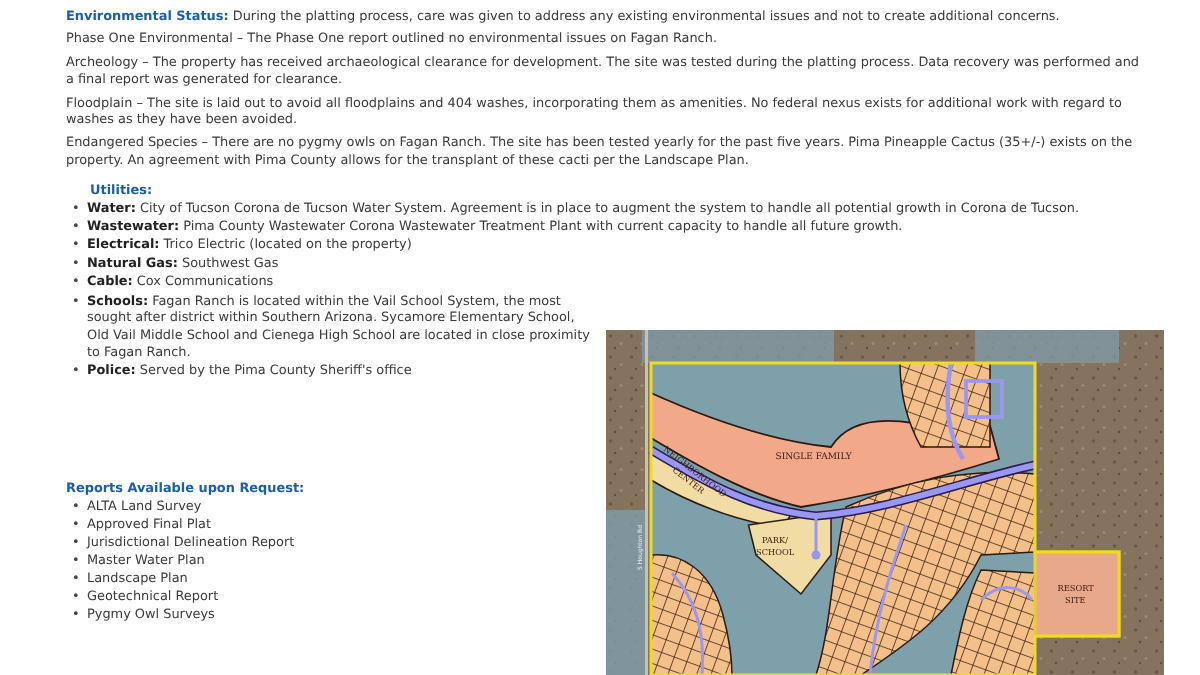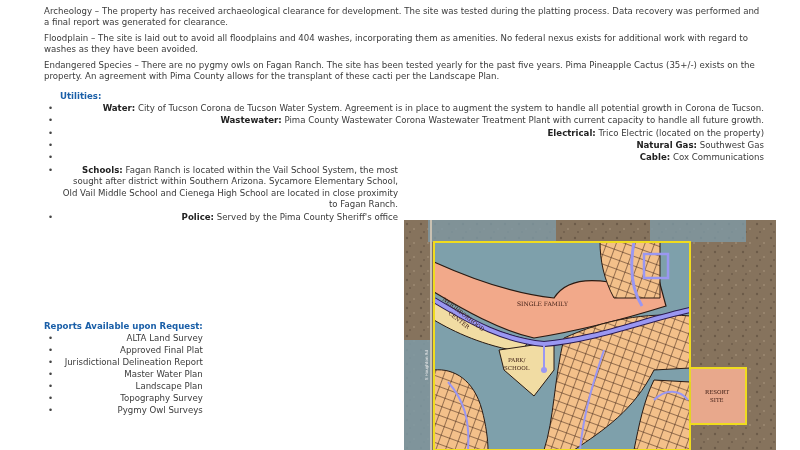--- a/index.html
+++ b/index.html
@@ -5,37 +5,42 @@
   html, body { margin: 0; padding: 0; }
   body {
     width: 800px; height: 450px; overflow: hidden; background: #ffffff;
     font-family: "DejaVu Sans", sans-serif; color: #3a3a3a;
     position: relative;
   }
   .page { position: absolute; left: 44px; top: 6px; width: 720px; font-size: 8.6px; line-height: 11.4px; }
   .para { margin: 0 0 4px 0; }
   .heading { color: #1a5fa8; font-weight: bold; }
   .section-title { color: #1a5fa8; font-weight: bold; margin: 9px 0 0 16px; }
-  ul.bullets { list-style: none; margin: 0; padding: 0 0 0 4px; text-align: right; }
+  ul.bullets { list-style: none; margin: 0; padding: 0 0 0 4px; }
   ul.bullets li { position: relative; padding-left: 10px; margin: 0 0 1px 0; }
   ul.bullets li::before { content: "\2022"; position: absolute; left: 0; top: 0; color: #444; }
   .label { font-weight: bold; color: #222; }
   .utilities-list { width: 340px; }
   .reports { position: absolute; left: 44px; top: 320px; font-size: 8.6px; line-height: 12px; }
   .reports ul.bullets li { margin: 0; }
   .map {
     position: absolute; left: 404px; top: 220px; width: 372px; height: 230px;
     overflow: hidden; background: #7a6a55;
   }
   .map svg { display: block; }
 </style>
 </head>
 <body>
 
 <div class="page">
+  <p class="para">
+    <span class="heading">Environmental Status:</span>
+    <span>During the platting process, care was given to address any existing environmental issues and not to create additional concerns.</span>
+  </p>
+  <p class="para">Phase One Environmental – The Phase One report outlined no environmental issues on Fagan Ranch.</p>
   <p class="para">Archeology – The property has received archaeological clearance for development. The site was tested during the platting process. Data recovery was performed and a final report was generated for clearance.</p>
   <p class="para">Floodplain – The site is laid out to avoid all floodplains and 404 washes, incorporating them as amenities. No federal nexus exists for additional work with regard to washes as they have been avoided.</p>
   <p class="para">Endangered Species – There are no pygmy owls on Fagan Ranch. The site has been tested yearly for the past five years.  Pima Pineapple Cactus (35+/-) exists on the property. An agreement with Pima County allows for the transplant of these cacti per the Landscape Plan.</p>
 
   <div class="section-title">Utilities:</div>
   <ul class="bullets">
     <li><span class="label">Water:</span><span> City of Tucson Corona de Tucson Water System. Agreement is in place to augment the system to handle all potential growth in Corona de Tucson.</span></li>
     <li><span class="label">Wastewater:</span><span> Pima County Wastewater Corona Wastewater Treatment Plant with current capacity to handle all future growth.</span></li>
     <li><span class="label">Electrical:</span><span> Trico Electric (located on the property)</span></li>
     <li><span class="label">Natural Gas:</span><span> Southwest Gas</span></li>
@@ -46,21 +51,21 @@
 </div>
 
 <div class="reports">
   <div class="heading">Reports Available upon Request:</div>
   <ul class="bullets">
     <li>ALTA Land Survey</li>
     <li>Approved Final Plat</li>
     <li>Jurisdictional Delineation Report</li>
     <li>Master Water Plan</li>
     <li>Landscape Plan</li>
-    <li>Topography Survey</li>
+    <li>Geotechnical Report</li>
     <li>Pygmy Owl Surveys</li>
   </ul>
 </div>
 
 <div class="map">
   <svg width="372" height="230" viewBox="0 0 372 230" xmlns="http://www.w3.org/2000/svg">
     <defs>
       <pattern id="lots" width="9" height="9" patternUnits="userSpaceOnUse" patternTransform="rotate(20)">
         <rect width="9" height="9" fill="#f3c08a"></rect>
         <path d="M0 0 H9 M0 0 V9" stroke="#3a1e12" stroke-width="1"></path>

